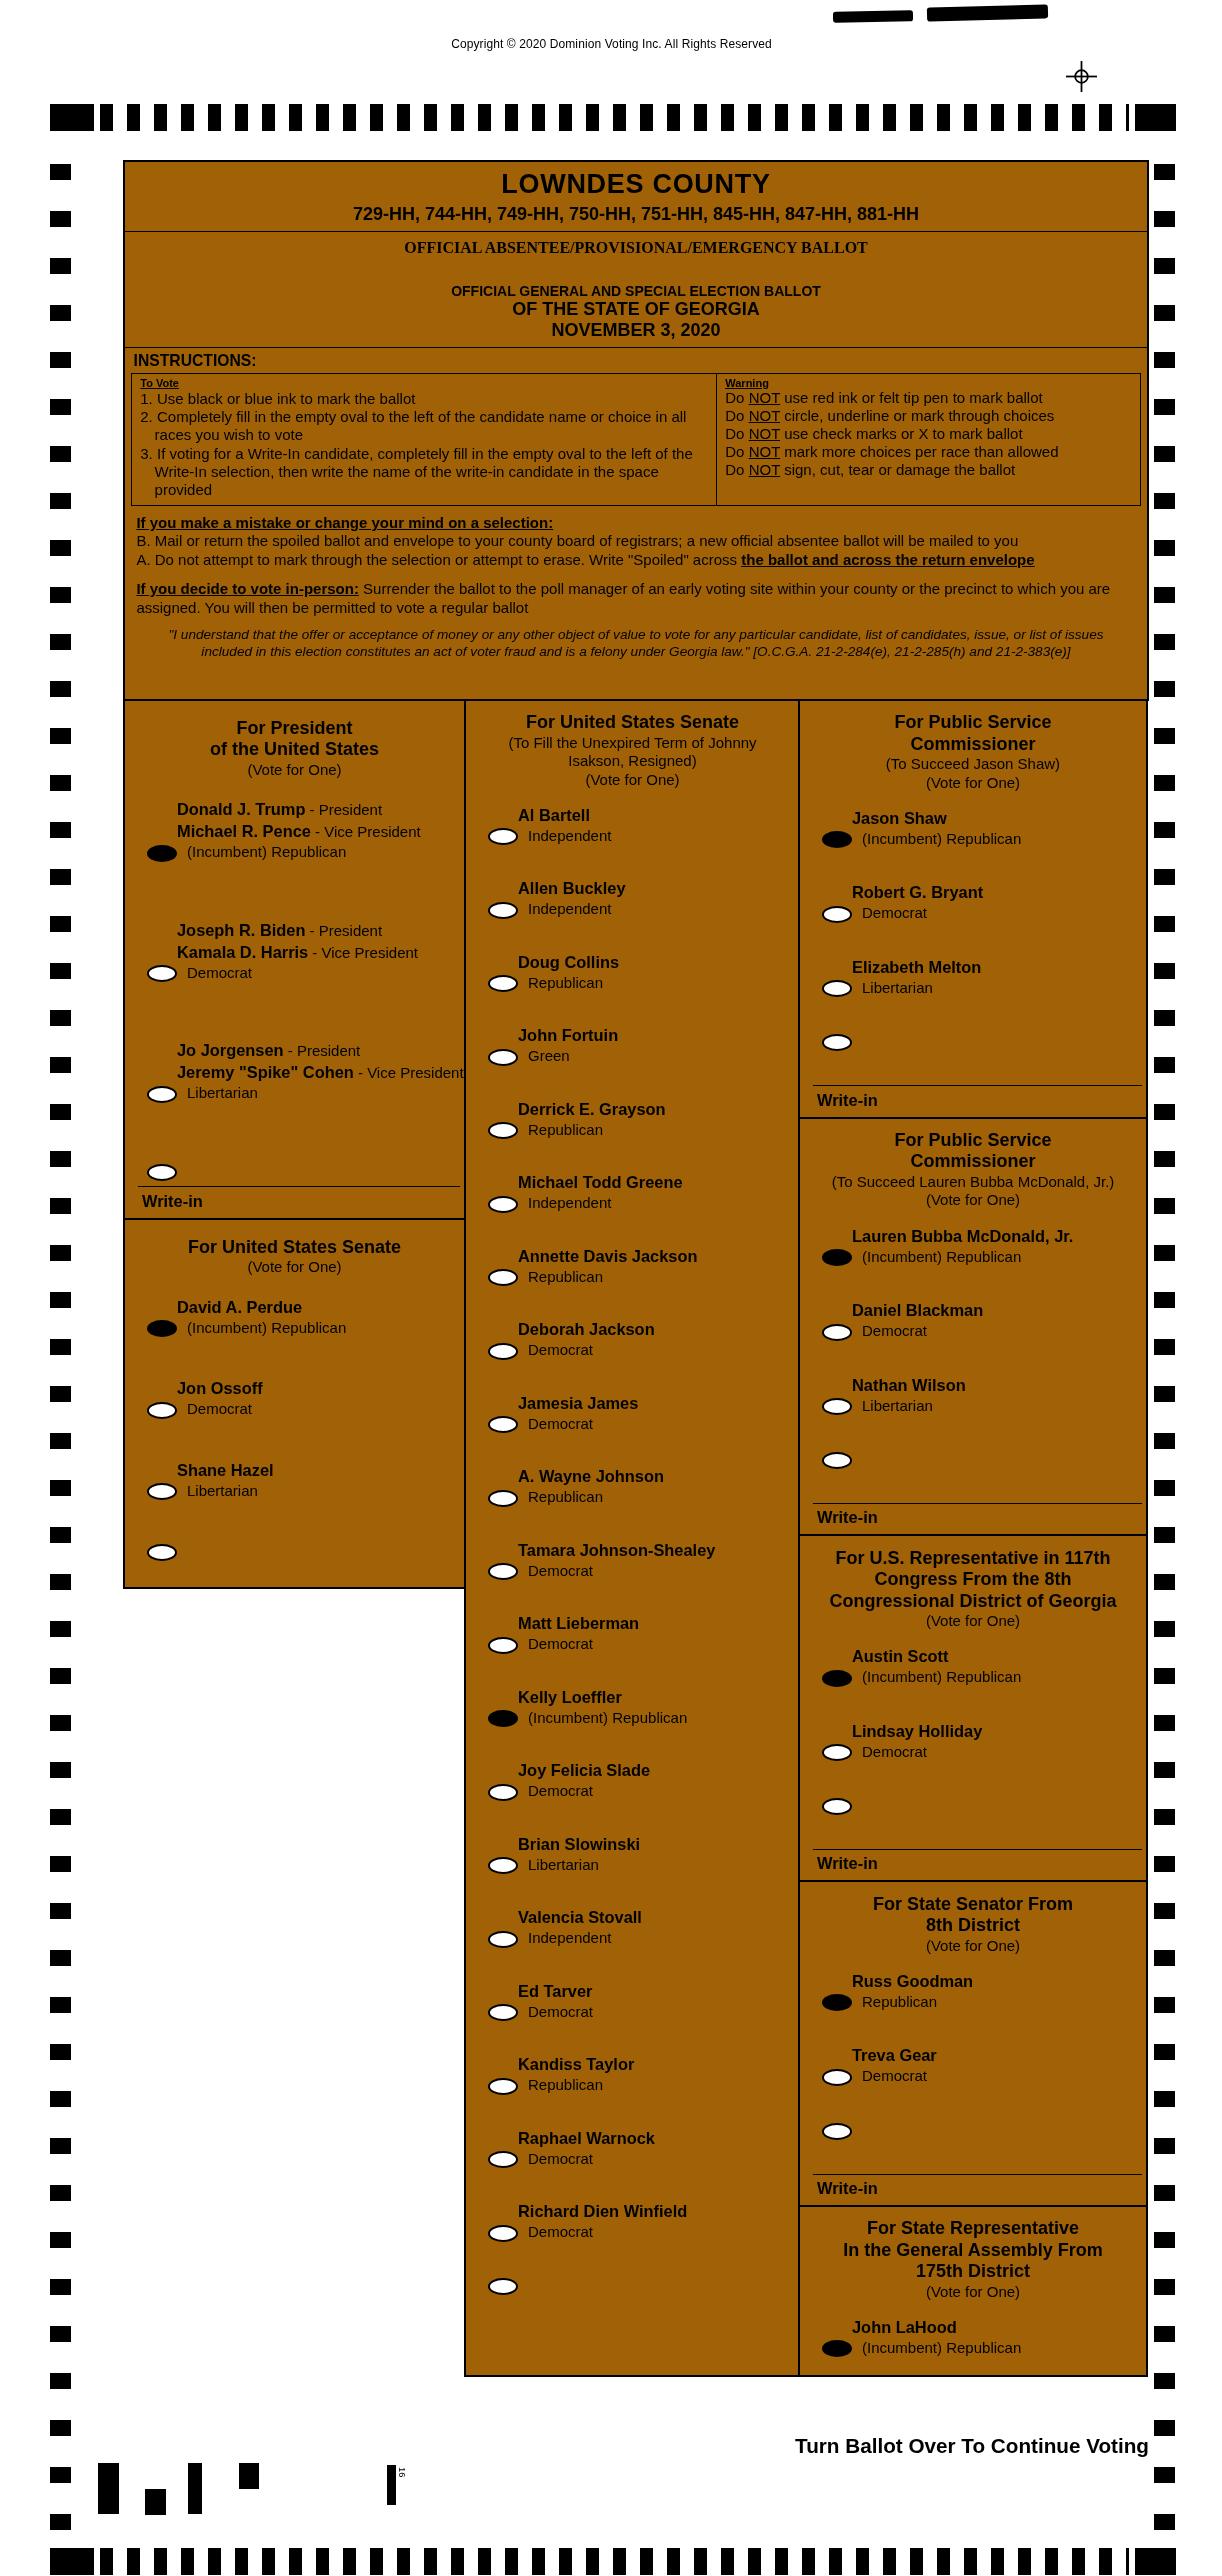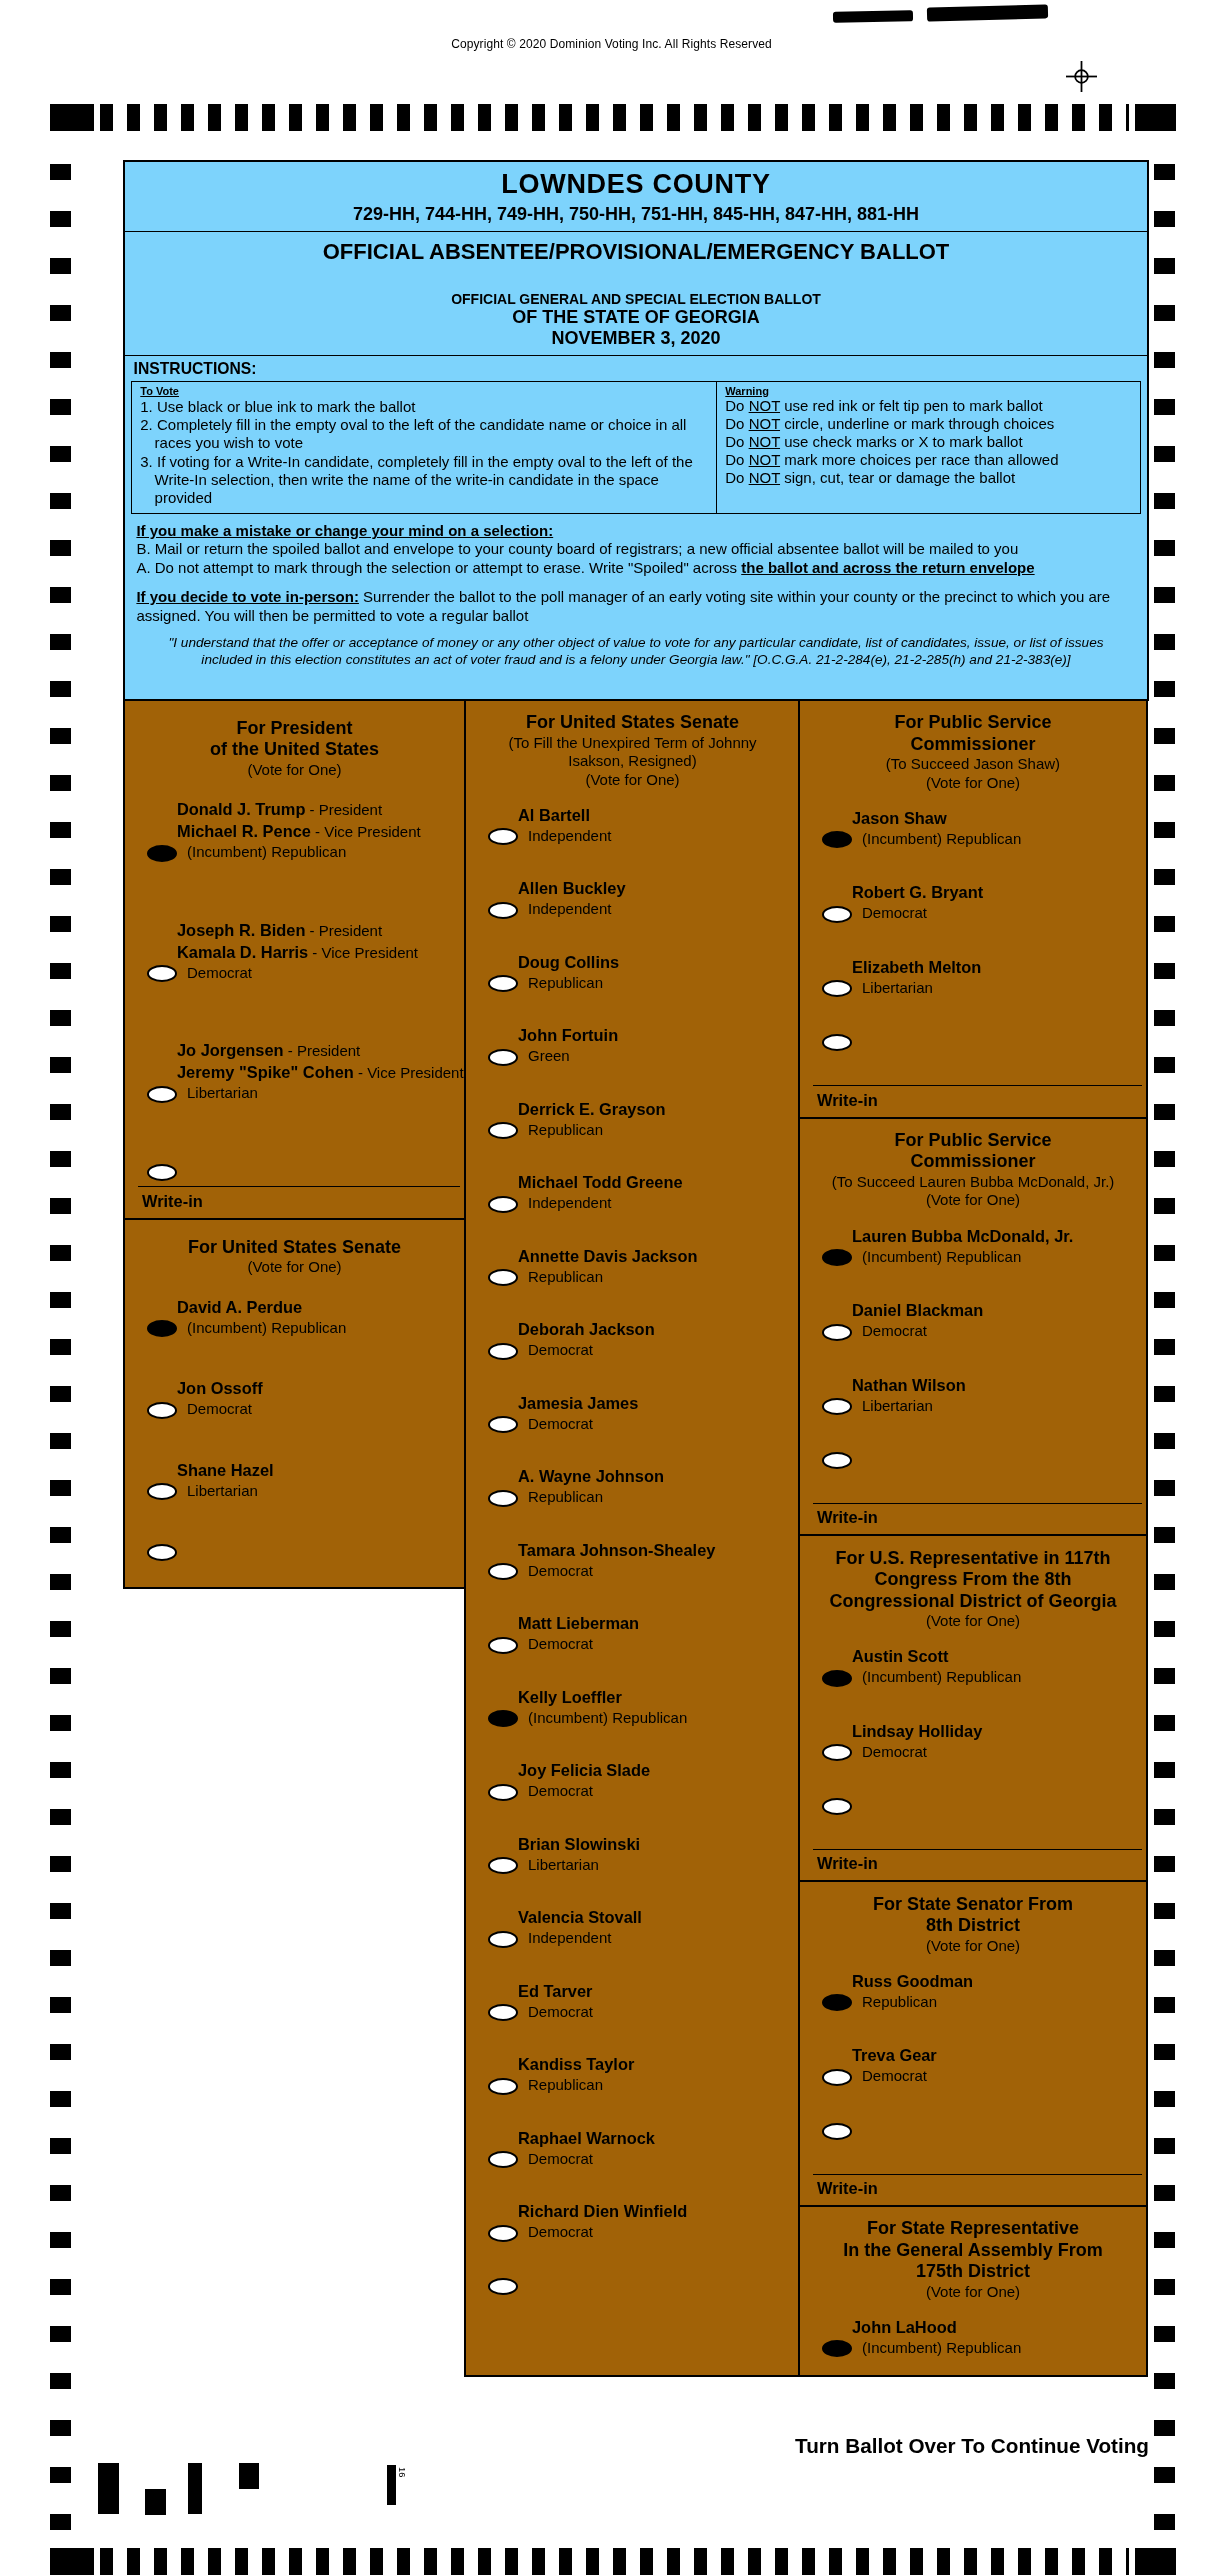--- a/index.html
+++ b/index.html
@@ -22,26 +22,26 @@
   #bottom-bar{top:2548px;}
   .bar-cap{width:44px;background:#000;}
   .bar-cap-r{width:41px;}
   .bar-mid{flex:1;margin:0 5.7px;background:repeating-linear-gradient(90deg,#000 0 13px,#fff 13px 27px);}
   .vmarks{position:absolute;top:164px;width:21.4px;height:2370px;
     background:repeating-linear-gradient(180deg,#000 0 15.7px,transparent 15.7px 47px);}
   #left-marks{left:50px;}
   #right-marks{left:1154px;}
 
   
-  #header-box{position:absolute;left:123px;top:160px;width:1026px;height:541px;border:2.1px solid #000;background:#7dd3fc;}
+  #header-box{position:absolute;left:123px;top:160px;width:1026px;height:541px;border:2.1px solid #000;background:#a16207;}
   .county-sec{border-bottom:1.4px solid #000;text-align:center;padding:7.1px 0 5.7px;}
   .county-name{font-size:27px;font-weight:bold;letter-spacing:0.7px;}
   .precincts{font-size:18px;font-weight:bold;margin-top:4.3px;}
   .title-sec{text-align:center;padding:7.1px 0 5.7px;border-bottom:1.4px solid #000;}
-  .ballot-title{font-size:22px;font-weight:bold;}
+  .ballot-title{font-size:16px;font-weight:bold;font-family:Liberation Serif, serif;}
   .gen-title{font-size:14px;font-weight:bold;margin-top:26px;}
   .gen-sub{font-size:18px;font-weight:bold;}
   .instr-label{font-size:15.7px;font-weight:bold;padding:4.3px 8.6px 2.9px;}
   .instr-box{border:1.4px solid #000;margin:0 5.7px;display:flex;}
   .tovote{width:58%;border-right:1.4px solid #000;padding:2.9px 8.6px 5.7px;}
   .warning{width:42%;padding:2.9px 8.6px 5.7px;}
   .cell-title{font-weight:bold;text-decoration:underline;font-size:11px;}
   .instr-item{font-size:15px;line-height:18px;padding-left:14.3px;text-indent:-14.3px;margin-top:0.7px;}
   .warn-item{font-size:15px;line-height:18px;}
   .u{text-decoration:underline;}

